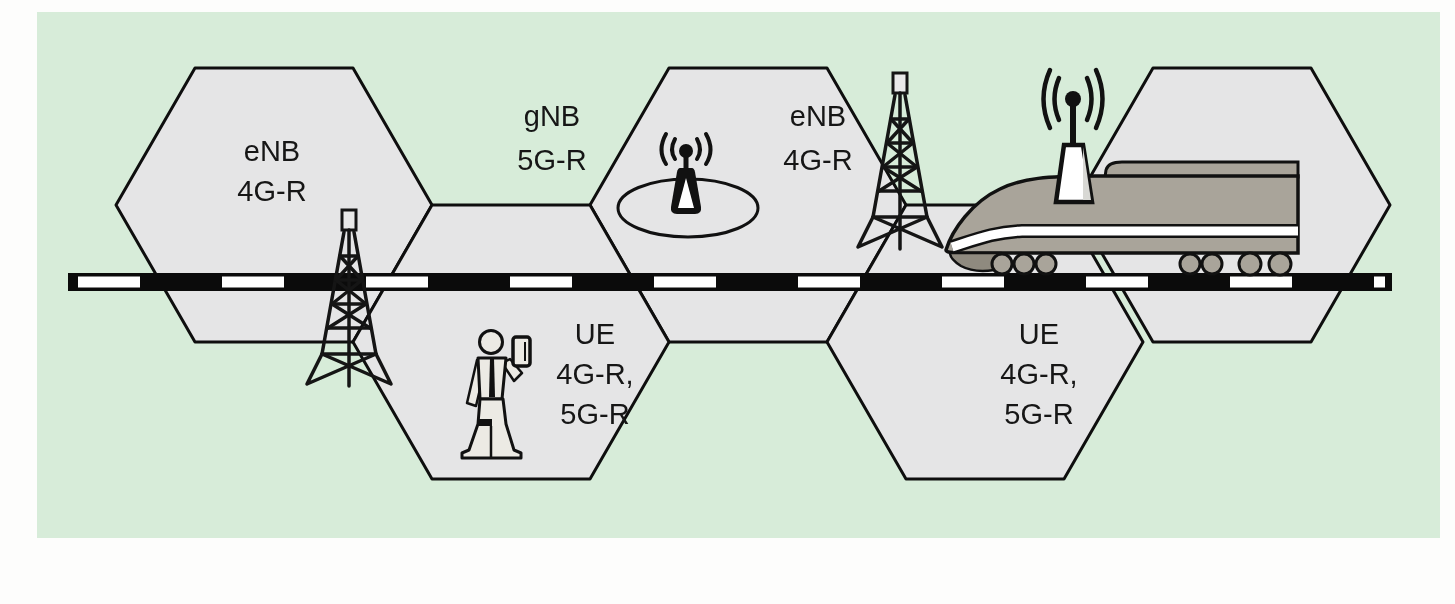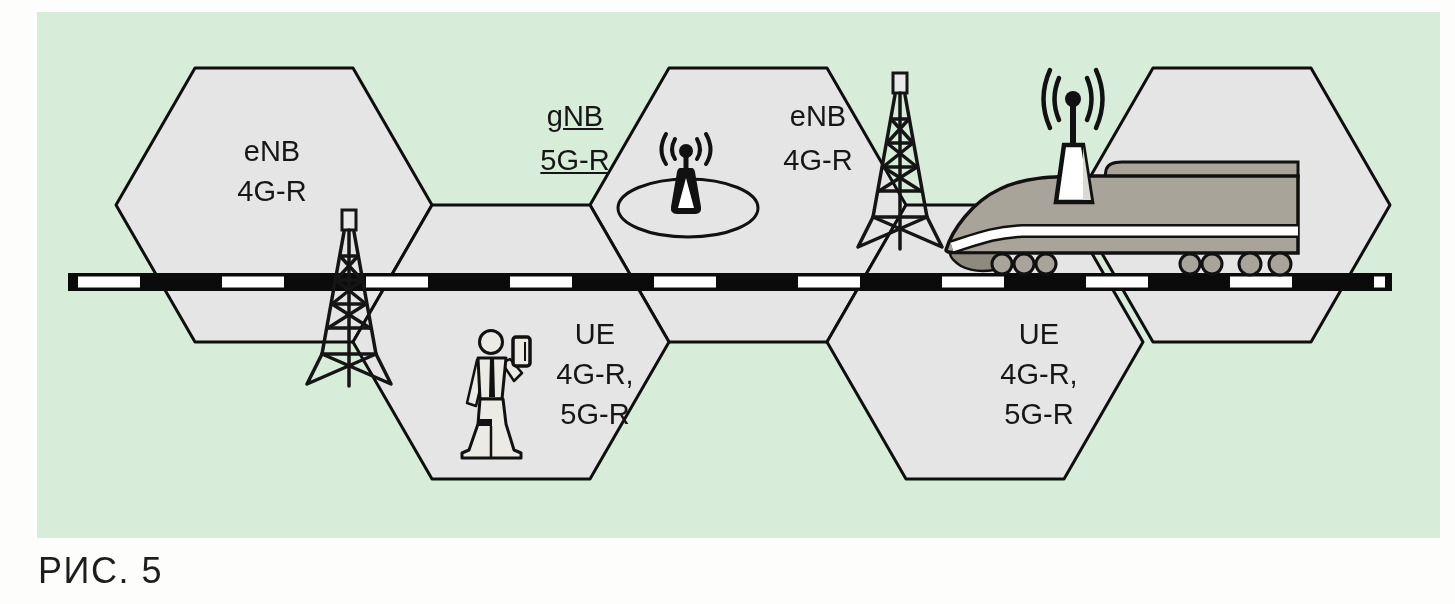--- a/index.html
+++ b/index.html
@@ -127,21 +127,21 @@
       <rect x="513" y="337" width="17" height="29" rx="3" stroke-width="3.5"></rect>
       <line x1="525" y1="342" x2="525" y2="361" stroke-width="2"></line>
     </g>
   </svg>
 
   <div class="cell-label" style="left:272px; top:131px;">
     <div>eNB</div>
     <div>4G-R</div>
   </div>
 
-  <div class="cell-label wide" style="left:575px; top:94px;text-decoration:underline;">
+  <div class="cell-label wide" style="left:552px; top:94px;">
     <div>gNB</div>
     <div>5G-R</div>
   </div>
 
   <div class="cell-label wide" style="left:818px; top:94px;">
     <div>eNB</div>
     <div>4G-R</div>
   </div>
 
   <div class="cell-label" style="left:595px; top:314px;">
@@ -149,15 +149,14 @@
     <div>4G-R,</div>
     <div>5G-R</div>
   </div>
 
   <div class="cell-label" style="left:1039px; top:314px;">
     <div>UE</div>
     <div>4G-R,</div>
     <div>5G-R</div>
   </div>
 
-  <div class="caption">РИС. 5</div>
 
 </div>
 
 </body></html>

